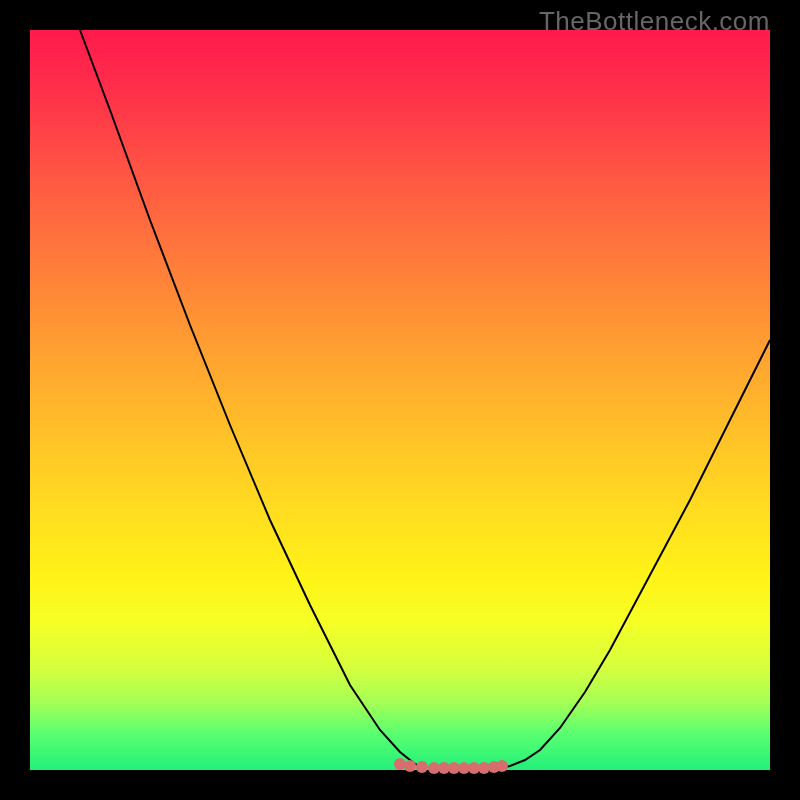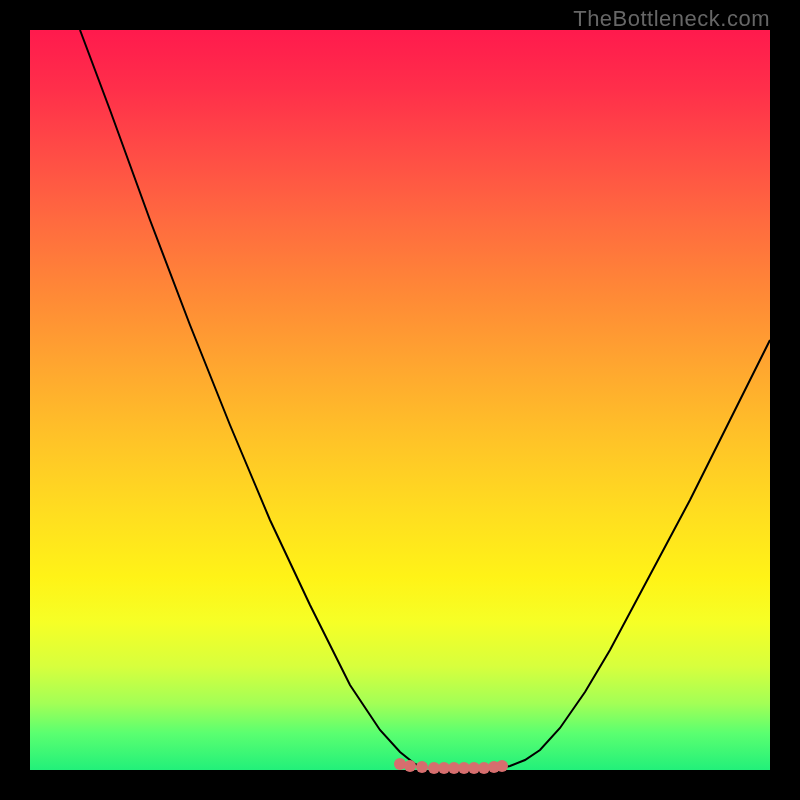--- a/index.html
+++ b/index.html
@@ -40,21 +40,21 @@
       #a3ff56 91%,
       #5bff70 95%,
       #22f07a 100%
     );
   }
   .attribution {
     position: absolute;
     top: 6px;
     right: 30px;
     color: #666666;
-    font-size: 22px;
+    font-size: 26px;
     font-weight: 500;
     letter-spacing: 0.5px;
   }
   svg.curves {
     position: absolute;
     left: 0;
     top: 0;
     width: 740px;
     height: 740px;
     overflow: visible;

